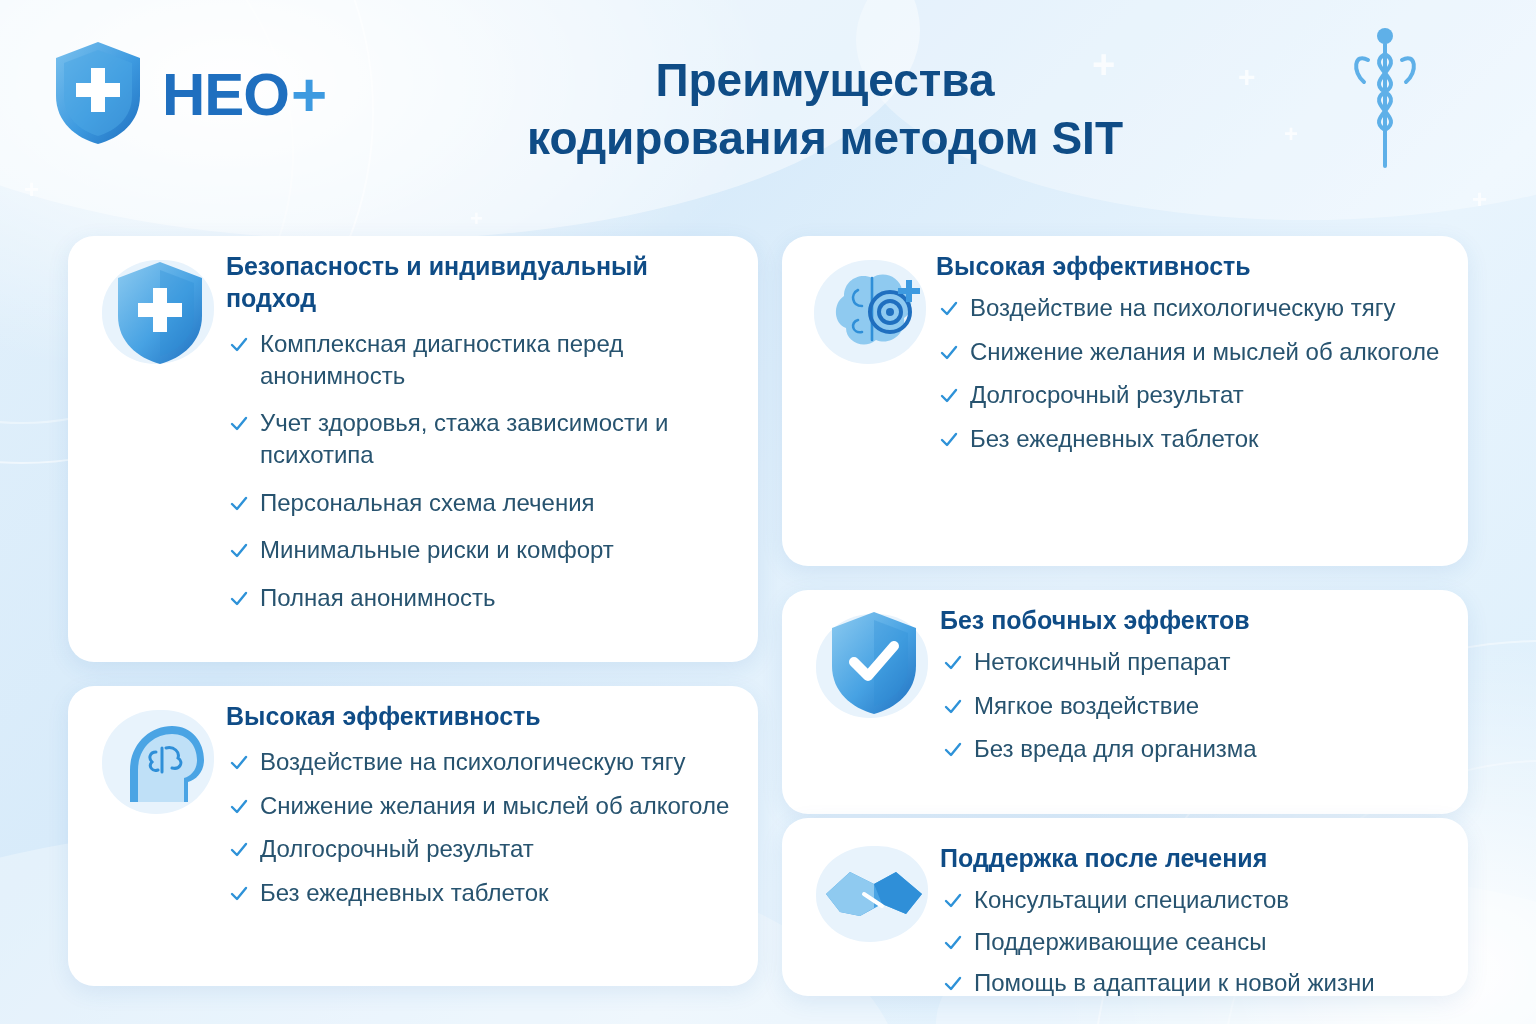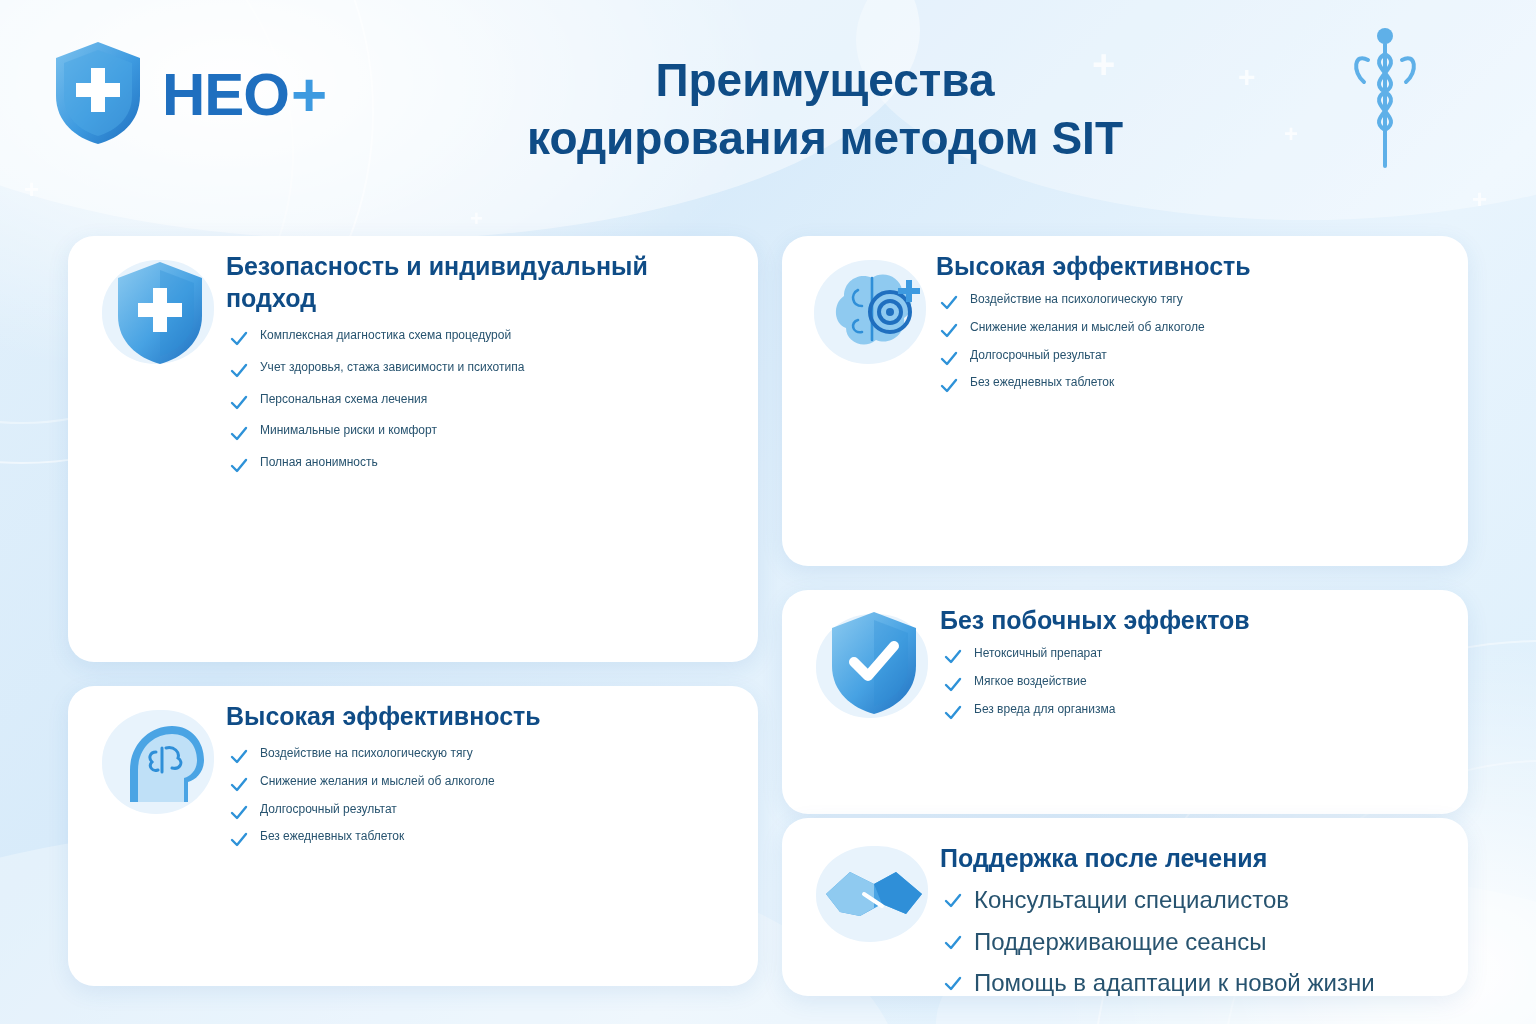--- a/index.html
+++ b/index.html
@@ -141,21 +141,21 @@
   ul.bullets {
     list-style: none;
     margin: 0;
     padding: 0;
   }
   ul.bullets li {
     position: relative;
     padding-left: 34px;
     margin-bottom: 16px;
     color: #27536f;
-    font-size: 12px;
+    font-size: 24px;
     line-height: 1.32;
   }
   ul.bullets li:last-child { margin-bottom: 16px; }
   .check {
     position: absolute;
     left: 4px;
     top: 2px;
     width: 18px;
     height: 18px;
     color: #2e92d8;
@@ -257,21 +257,21 @@
       </div>
       <div class="content-col">
         <div class="card-title">Безопасность и индивидуальный подход</div>
         <ul class="bullets">
           <li>
             <span class="check">
               <svg width="18" height="18" viewBox="0 0 18 18">
                   <path d="M2 9 L7 14 L16 3" fill="none" stroke="#2e92d8" stroke-width="2.4" stroke-linecap="round" stroke-linejoin="round"></path>
                 </svg>
             </span>
-            <span>Комплексная диагностика схема процедурой</span>
+            <span>Комплексная диагностика перед анонимность</span>
           </li>
           <li>
             <span class="check">
               <svg width="18" height="18" viewBox="0 0 18 18">
                   <path d="M2 9 L7 14 L16 3" fill="none" stroke="#2e92d8" stroke-width="2.4" stroke-linecap="round" stroke-linejoin="round"></path>
                 </svg>
             </span>
             <span>Учет здоровья, стажа зависимости и психотипа</span>
           </li>
           <li>

